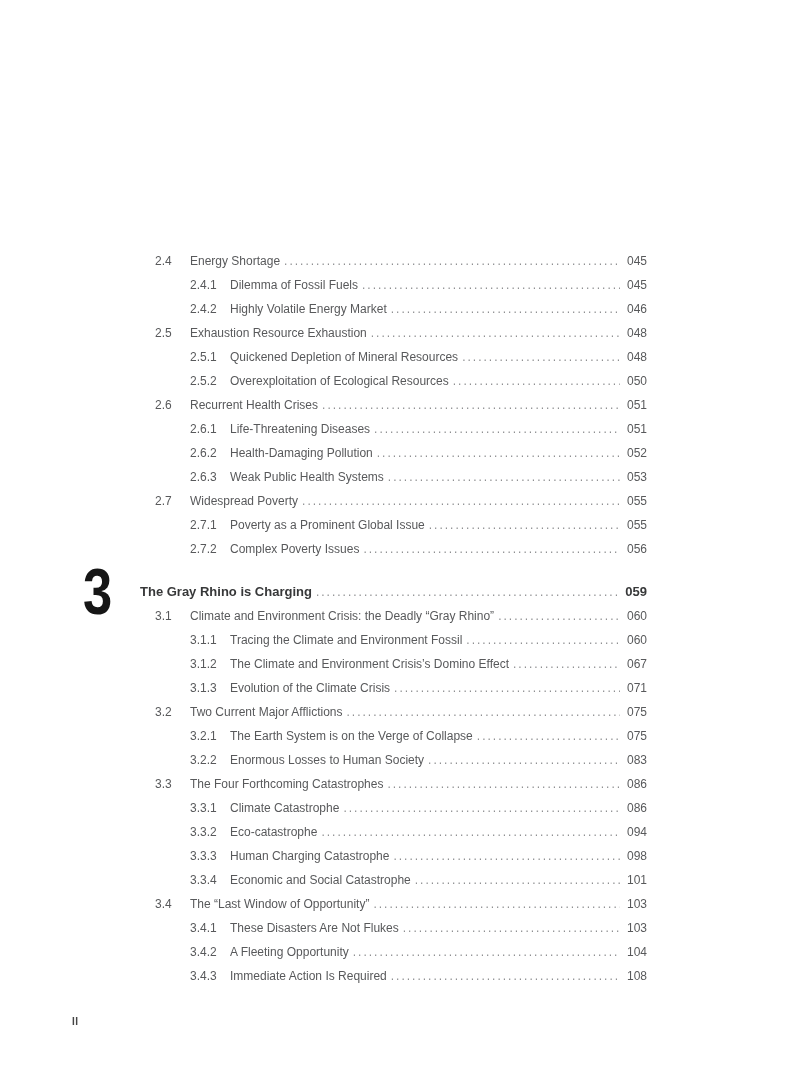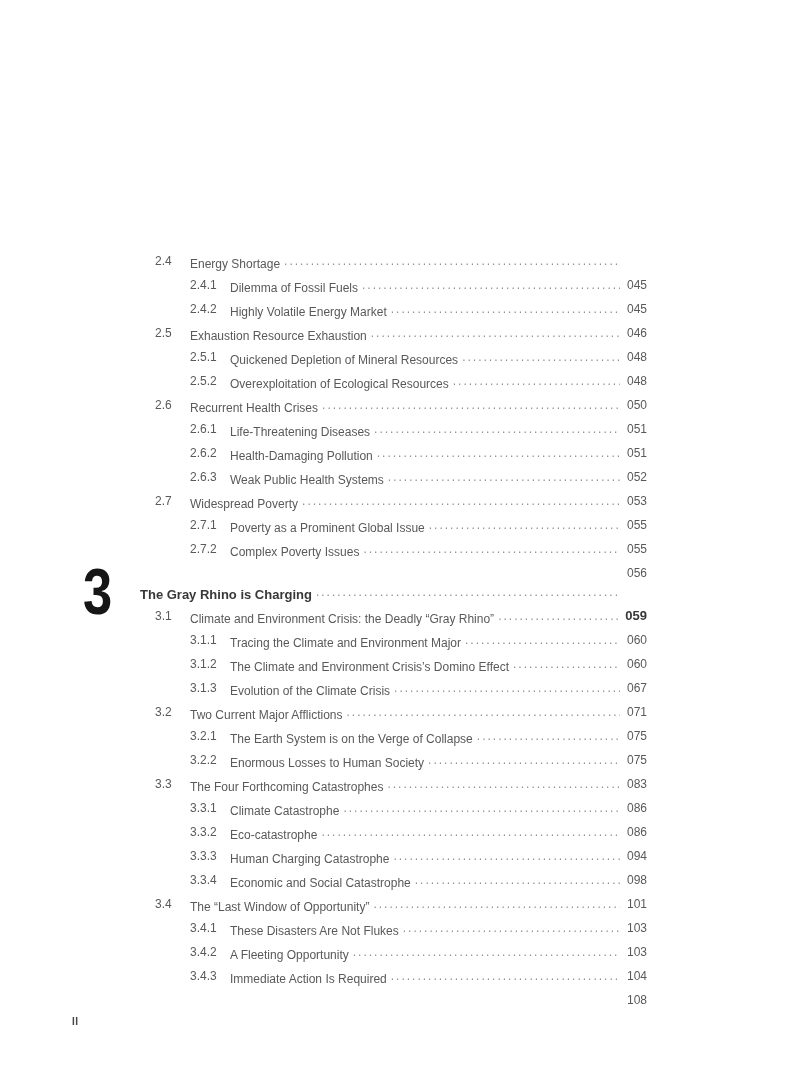--- a/index.html
+++ b/index.html
@@ -11,21 +11,21 @@
     overflow:hidden;
   }
   .toc{
     position:absolute;
     left:140px;top:249px;width:507px;
     color:#58595b;
     font-size:12px;
   }
   .row{
     display:flex;
-    align-items:center;
+    align-items:flex-end;
     height:24px;
     line-height:24px;
     cursor:pointer;
   }
   .row .num{flex:none;}
   .l1{padding-left:15px;}
   .l1 .num{width:35px;}
   .l2{padding-left:50px;}
   .l2 .num{width:40px;}
   .title{flex:none;white-space:nowrap;margin-top:6px;}
@@ -161,21 +161,21 @@
         <span class="pagenum">059</span>
       </div>
       <div class="row l1">
         <span class="num">3.1</span>
         <span class="title">Climate and Environment Crisis: the Deadly “Gray Rhino”</span>
         <span class="leader"></span>
         <span class="pagenum">060</span>
       </div>
       <div class="row l2">
         <span class="num">3.1.1</span>
-        <span class="title">Tracing the Climate and Environment Major</span>
+        <span class="title">Tracing the Climate and Environment Fossil</span>
         <span class="leader"></span>
         <span class="pagenum">060</span>
       </div>
       <div class="row l2">
         <span class="num">3.1.2</span>
         <span class="title">The Climate and Environment Crisis’s Domino Effect</span>
         <span class="leader"></span>
         <span class="pagenum">067</span>
       </div>
       <div class="row l2">

